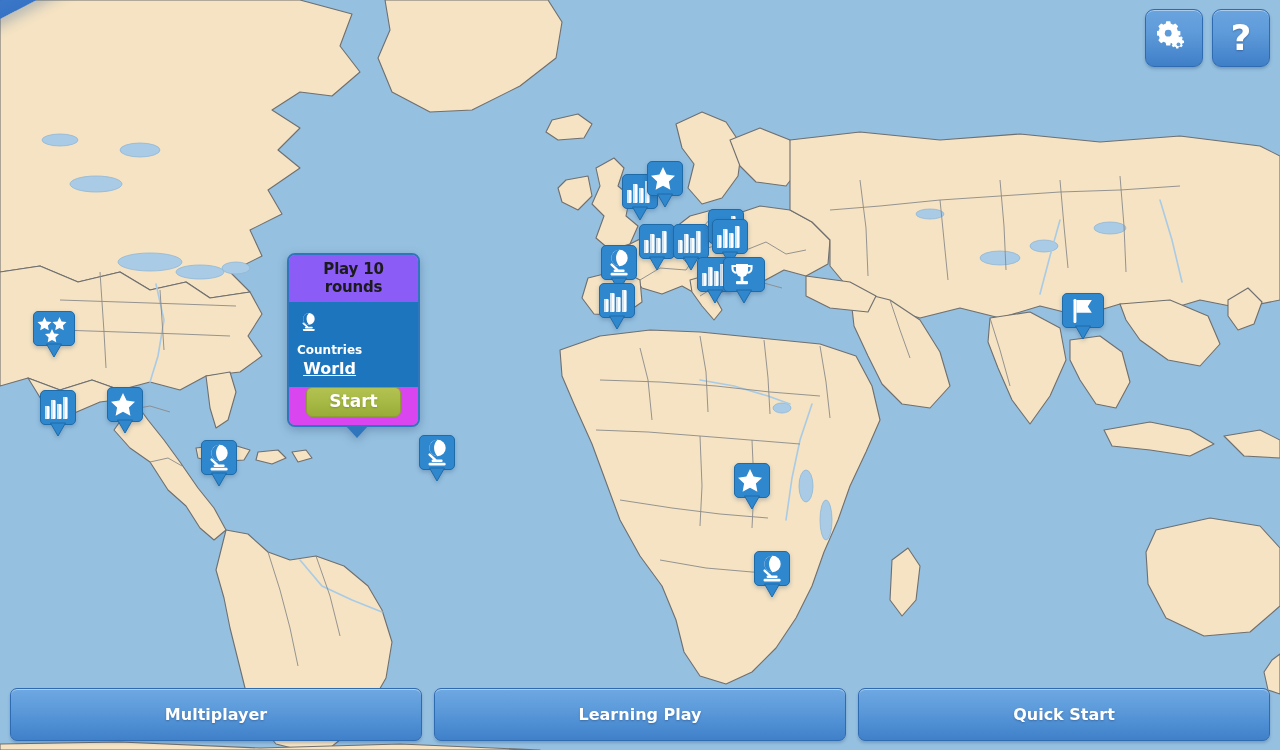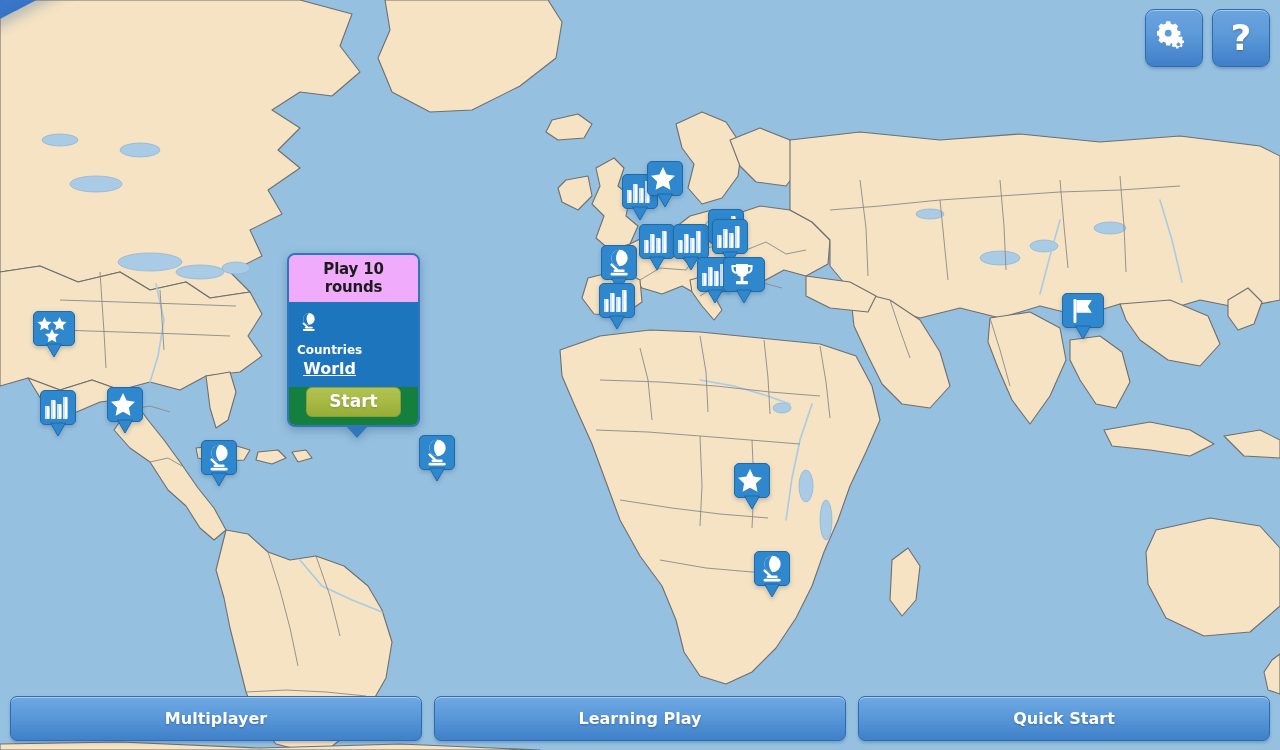--- a/index.html
+++ b/index.html
@@ -72,21 +72,21 @@
     position: absolute; left: 287px; top: 253px;
     width: 133px;
     filter: drop-shadow(0 3px 5px rgba(40,70,110,0.35));
   }
   #popup-inner {
     border-radius: 8px;
     overflow: hidden;
     border: 2px solid #2f76bd;
   }
   #popup-header {
-    background: #f0abfc;
+    background: #8b5cf6;
     color: #1b1b1b;
     font-size: 15px;
     font-weight: bold;
     text-align: center;
     padding: 5px 12px 6px;
     font-family: "DejaVu Sans", sans-serif;
     letter-spacing: -0.2px;
   }
   #popup-body {
     background: #1d75bd;
@@ -98,21 +98,21 @@
   #popup-sub {
     color: #ffffff; font-size: 12px; font-weight: bold;
     font-family: "DejaVu Sans", sans-serif;
     line-height: 1.25;
   }
   #popup-main {
     color: #ffffff; font-size: 16px; font-weight: bold;
     font-family: "DejaVu Sans", sans-serif;
     line-height: 1.2; margin-top: 1px; text-decoration: underline;
   }
-  #popup-start-wrap { background: #15803d; padding: 0 17px 8px; }
+  #popup-start-wrap { background: #d946ef; padding: 0 17px 8px; }
   #popup-start {
     display: block; width: 100%;
     background: linear-gradient(180deg,#b3c251 0%, #a6b844 55%, #9aac38 100%);
     border: 1px solid #8d9f33;
     border-radius: 6px;
     color: #ffffff;
     font-size: 17px; font-weight: bold;
     font-family: "DejaVu Sans", sans-serif;
     padding: 3px 0 5px;
     text-align: center;
@@ -128,21 +128,21 @@
   }
 
   
   #bottombar {
     position: absolute; left: 0; right: 0; bottom: 9px;
     display: flex; gap: 12px;
     padding: 0 10px;
   }
   .bigbtn {
     flex: 1 1 0;
-    height: 45px;
+    height: 53px;
     border-radius: 7px;
     background: linear-gradient(180deg,#6fa8e2 0%, #5d9bdb 38%, #3f80c9 100%);
     border: 1px solid #2f6bb0;
     box-shadow: inset 0 1px 0 rgba(255,255,255,0.45), 0 2px 3px rgba(40,70,110,0.28);
     color: #ffffff;
     font-family: "DejaVu Sans", sans-serif;
     font-size: 16px; font-weight: bold;
     display: flex; align-items: center; justify-content: center;
     cursor: pointer;
     text-shadow: 0 1px 2px rgba(30,60,100,0.40);

